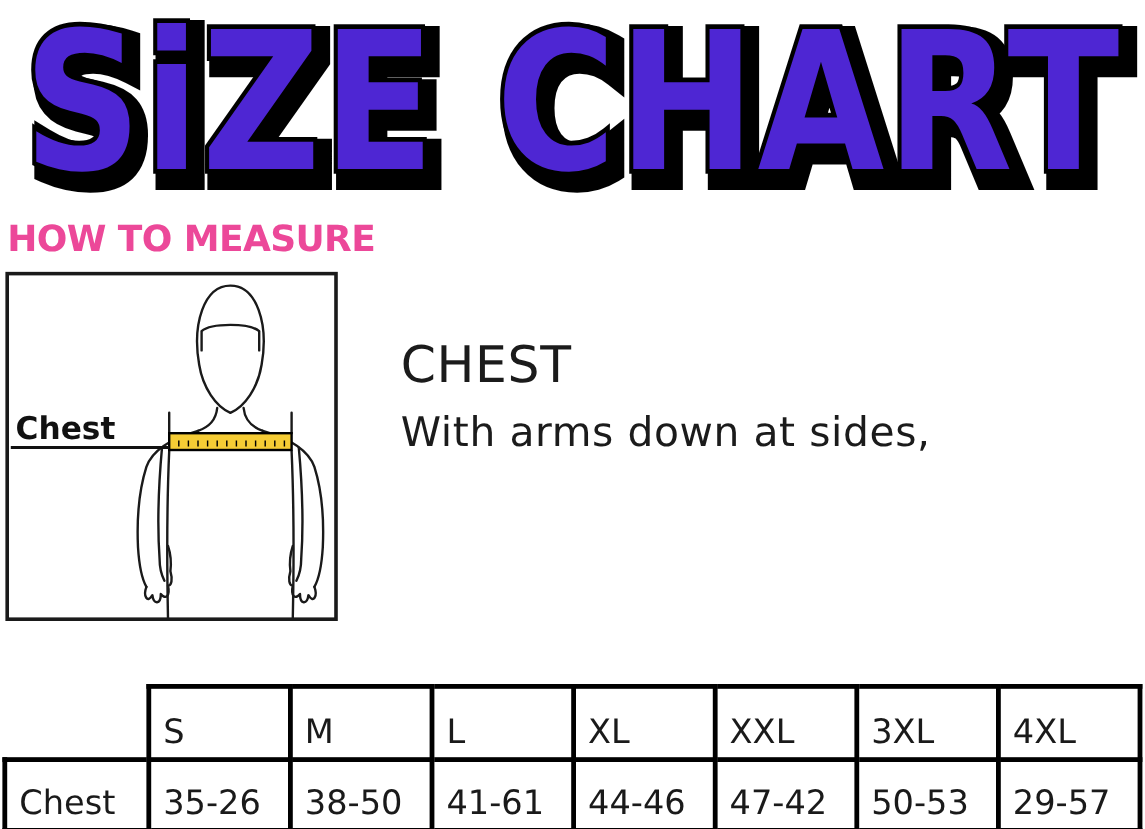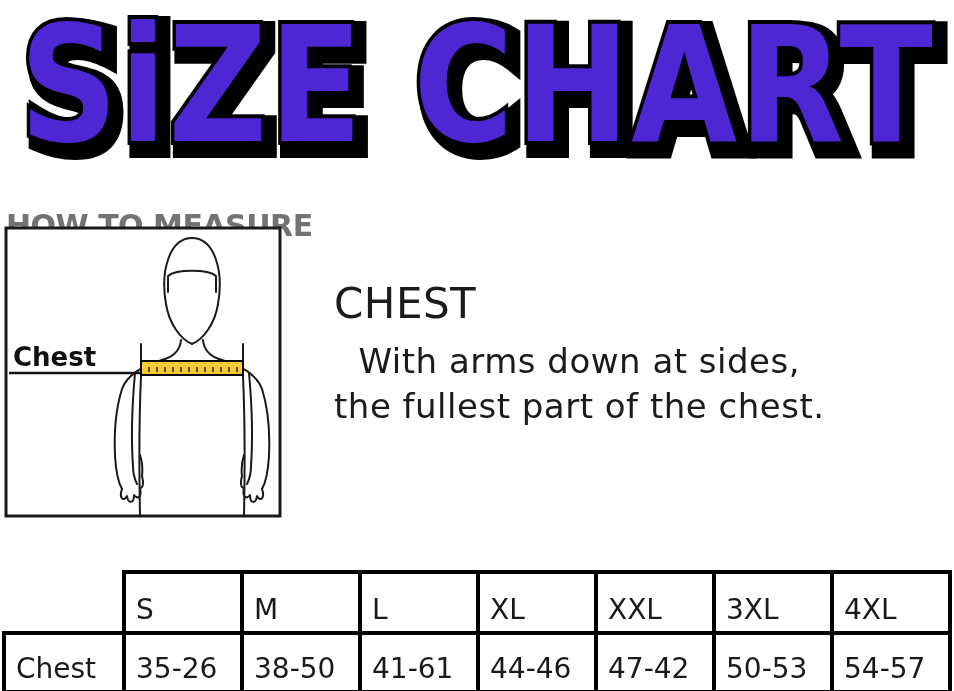--- a/index.html
+++ b/index.html
@@ -29,22 +29,21 @@
     letter-spacing: 2px;
   }
 
   
   #how-to-measure {
     position: absolute;
     left: 6px; top: 182px;
     font-size: 30px;
     font-weight: 700;
     letter-spacing: -0.5px;
-    color: #737373;
-    margin-top: 26px;
+    color: #ec4899;
   }
 
   
   #figure-wrap {
     position: absolute;
     left: 4px; top: 226px;
     width: 278px; height: 292px;
   }
   .fig-stroke {
     fill: none;
@@ -149,21 +148,20 @@
       <path stroke="#000000" stroke-width="1.2" fill="none" d="M145,141 V146 M153,141 V146 M161,141 V146 M169,141 V146 M177,141 V146 M185,141 V146 M193,141 V146 M201,141 V146 M209,141 V146 M217,141 V146 M225,141 V146 M233,141 V146"></path>
 
       <path stroke="#111111" stroke-width="2.5" fill="none" d="M5,147 L137,147"></path>
       <text class="fig-label" x="9" y="140">Chest</text>
     </svg>
   </div>
 
   <div id="instructions">
     <div class="heading">CHEST</div>
     <div class="line">With arms down at sides,</div>
-    <div class="line">the fullest part of the chest.</div>
   </div>
 
   <table id="size-table">
     <colgroup>
       <col style="width:120px">
       <col>
         <col>
         <col>
         <col>
         <col>
@@ -182,18 +180,18 @@
       <td>4XL</td>
     </tr>
     <tr class="data-row">
       <td>Chest</td>
       <td>35-26</td>
       <td>38-50</td>
       <td>41-61</td>
       <td>44-46</td>
       <td>47-42</td>
       <td>50-53</td>
-      <td>54-57</td>
+      <td>29-57</td>
     </tr>
   </tbody>
     </table>
 
 </div>
 
 </body></html>

